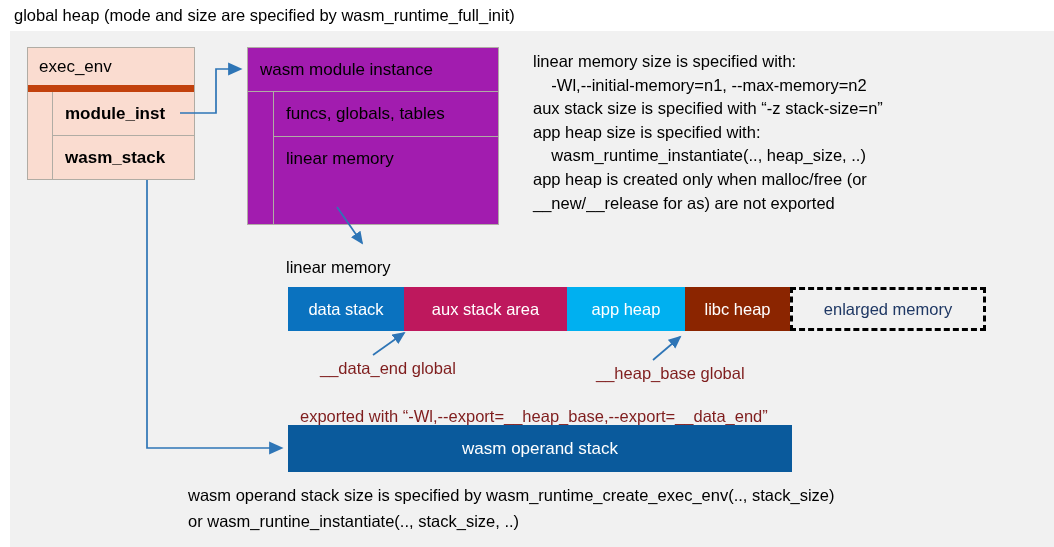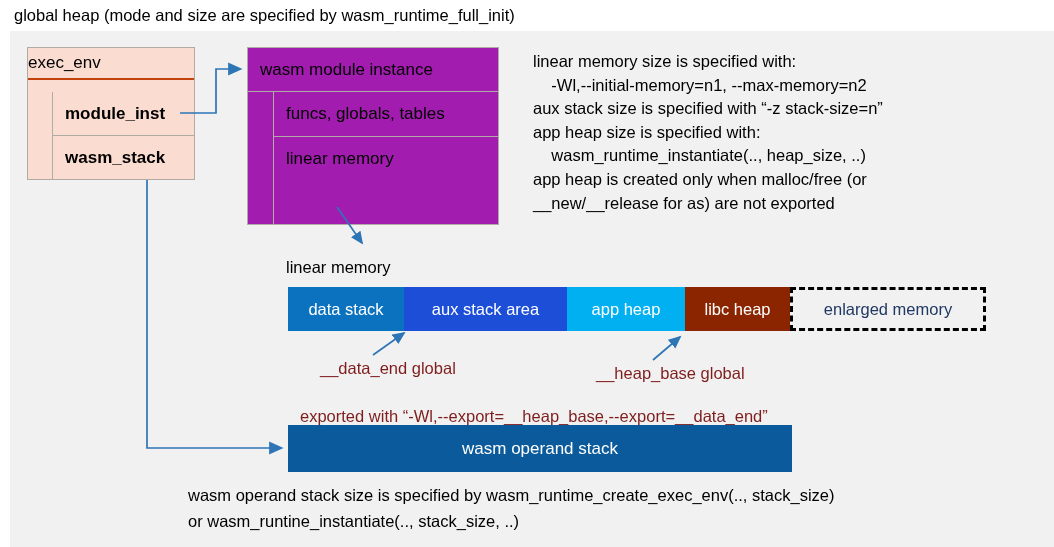--- a/index.html
+++ b/index.html
@@ -53,22 +53,23 @@
     color: #000;
   }
   .exec-env {
     left: 27px;
     top: 47px;
     width: 168px;
     height: 133px;
     background: #fadcd0;
   }
   .exec-env .hdr {
-    height: 32px;
-    border-bottom: 2px solid #c2410c;
+    height: 44px;
+    padding-left: 11px;
+    border-bottom: 7px solid #c2410c;
   }
   .exec-env .sub {
     position: absolute;
     left: 24px;
     top: 44px;
     right: 0;
     bottom: 0;
     border-left: 1px solid #b0aca4;
     box-sizing: border-box;
   }
@@ -218,21 +219,21 @@
     -Wl,--initial-memory=n1, --max-memory=n2
 aux stack size is specified with “-z stack-size=n”
 app heap size is specified with:
     wasm_runtime_instantiate(.., heap_size, ..)
 app heap is created only when malloc/free (or
 __new/__release for as) are not exported</div>
 
   <div class="lm-label">linear memory</div>
   <div class="membar">
     <div class="seg" style="width: 116px; background: rgb(10, 114, 191); color: rgb(255, 255, 255);">data stack</div>
-    <div class="seg" style="width: 163px; background: #1d4ed8; color: rgb(255, 255, 255);">aux stack area</div>
+    <div class="seg" style="width: 163px; background: #be185d; color: rgb(255, 255, 255);">aux stack area</div>
     <div class="seg" style="width: 118px; background: rgb(0, 176, 240); color: rgb(255, 255, 255);">app heap</div>
     <div class="seg" style="width: 105px; background: rgb(139, 37, 0); color: rgb(255, 255, 255);">libc heap</div>
     <div class="seg enlarged" style="width: 196px; background: rgb(241, 241, 241); color: rgb(31, 56, 100);">enlarged memory</div>
   </div>
 
   <div class="ann ann-data-end">__data_end global</div>
   <div class="ann ann-heap-base">__heap_base global</div>
   <div class="ann ann-exported">exported with “-Wl,--export=__heap_base,--export=__data_end”</div>
 
   <div class="opstack" style="background: rgb(10, 90, 156);">wasm operand stack</div>

